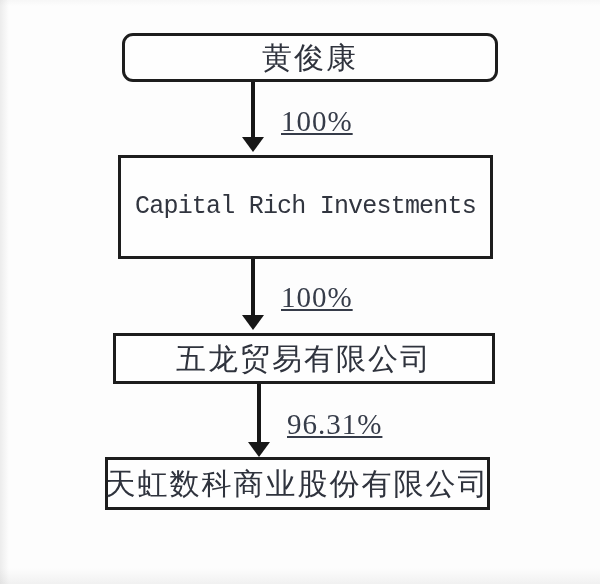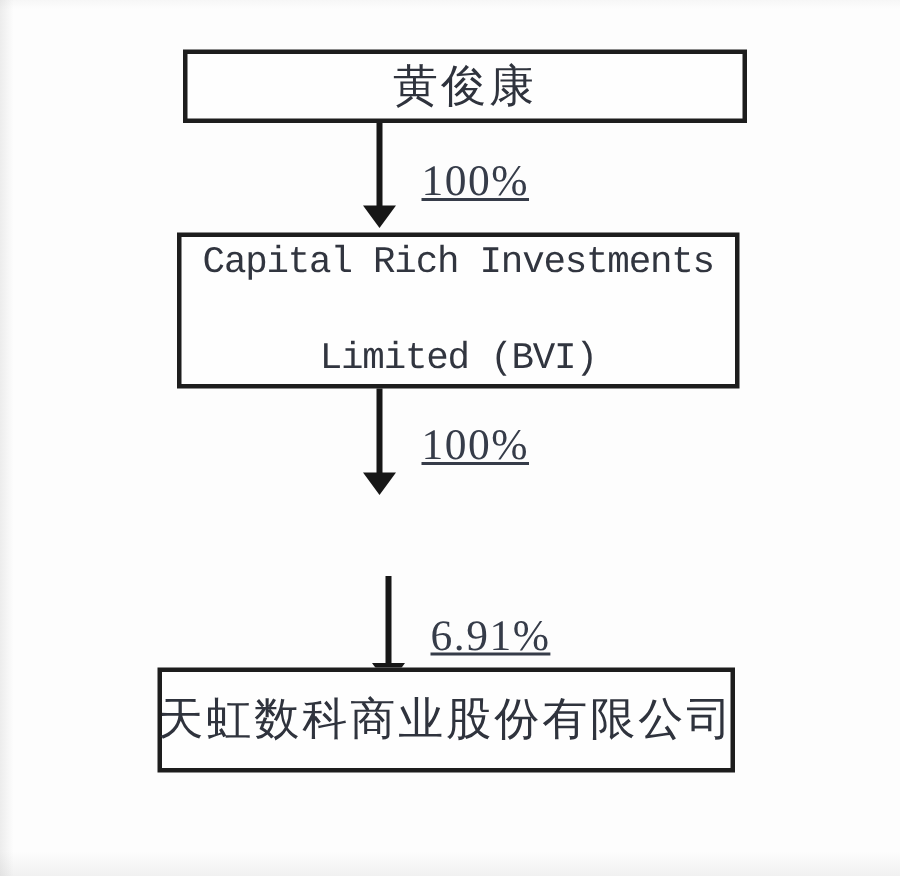--- a/index.html
+++ b/index.html
@@ -39,24 +39,24 @@
     letter-spacing: 2px;
     white-space: nowrap;
   }
   .node-label.latin {
     font-family: "Liberation Mono", "DejaVu Sans Mono", monospace;
     font-size: 25px;
     line-height: 34px;
     letter-spacing: -0.8px;
     color: #31353f;
   }
-  .box1 { left: 122px; top: 33px;  width: 376px; height: 49px;  }
+  .box1 { left: 122px; top: 33px;  width: 376px; height: 49px; border-radius: 11px;  }
   .box2 { left: 118px; top: 155px; width: 375px; height: 104px; gap: 30px; }
   .box3 { left: 113px; top: 333px; width: 382px; height: 51px;  }
-  .box4 { left: 105px; top: 445px; width: 385px; height: 70px; justify-content: center;  }
+  .box4 { left: 105px; top: 457px; width: 385px; height: 53px; justify-content: center;  }
 
   
   .arrow { position: absolute; }
   .arrow-stem {
     position: absolute;
     width: 4px;
     background: #171717;
     left: 0;
     top: 0;
   }
@@ -99,33 +99,35 @@
   </div>
 
   <div class="arrow a1">
     <div class="arrow-stem"></div>
     <div class="arrow-head"></div>
   </div>
   <div class="pct pct1">100%</div>
 
   <div class="node box2">
     <span class="node-label latin">Capital Rich Investments</span>
-    <span class="node-label latin">Limited (BVI)</span>
   </div>
 
   <div class="arrow a2">
     <div class="arrow-stem"></div>
     <div class="arrow-head"></div>
   </div>
   <div class="pct pct2">100%</div>
 
+  <div class="node box3">
+    <span class="node-label">五龙贸易有限公司</span>
+  </div>
 
   <div class="arrow a3">
     <div class="arrow-stem"></div>
     <div class="arrow-head"></div>
   </div>
-  <div class="pct pct3">6.91%</div>
+  <div class="pct pct3">96.31%</div>
 
   <div class="node box4">
     <span class="node-label">天虹数科商业股份有限公司</span>
   </div>
 
 </div>
 
 </body></html>

